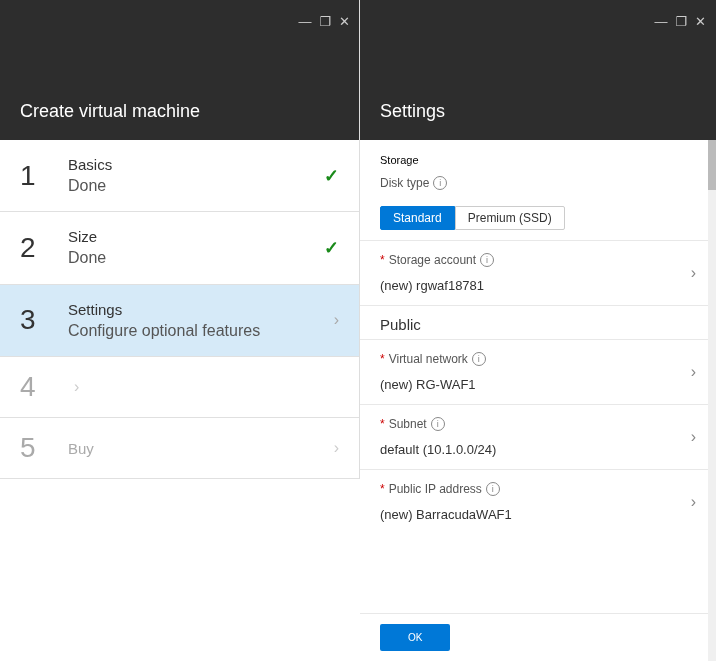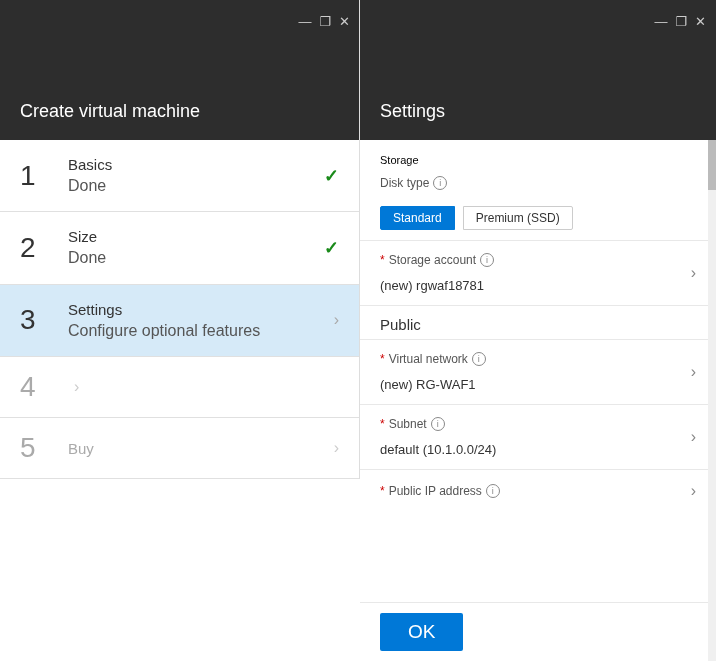--- a/index.html
+++ b/index.html
@@ -168,21 +168,21 @@
       width: 14px;
       height: 14px;
       border-radius: 50%;
       border: 1px solid #888;
       color: #888;
       font-size: 9px;
       cursor: pointer;
     }
     .disk-buttons {
       display: flex;
-      gap: 8px;
+      gap: 0;
     }
     .disk-btn {
       padding: 4px 12px;
       font-size: 12px;
       border: 1px solid #ccc;
       cursor: pointer;
       background: #fff;
       color: #333;
     }
     .disk-btn.active {
@@ -240,21 +240,21 @@
       right: 0;
       padding: 10px 20px;
       background: #fff;
       border-top: 1px solid #e8e8e8;
     }
     .ok-btn {
       background: #0078d7;
       color: #fff;
       border: none;
       padding: 8px 28px;
-      font-size: 19px;
+      font-size: 10px;
       cursor: pointer;
       border-radius: 2px;
     }
     .left-panel-wrapper {
       position: relative;
     }
   </style>
 </head>
 <body>
 
@@ -378,20 +378,21 @@
       <span class="setting-arrow">›</span>
     </div>
 
     <div class="setting-row">
       <div class="setting-left">
         <div class="setting-label">
           <span class="required-star">*</span>
           <span>Public IP address</span>
           <span class="info-icon">i</span>
         </div>
+        <div class="setting-value">(new) BarracudaWAF1</div>
       </div>
       <span class="setting-arrow">›</span>
     </div>
 
   </div>
 
   <div class="ok-footer">
     <button class="ok-btn">OK</button>
   </div>
 

